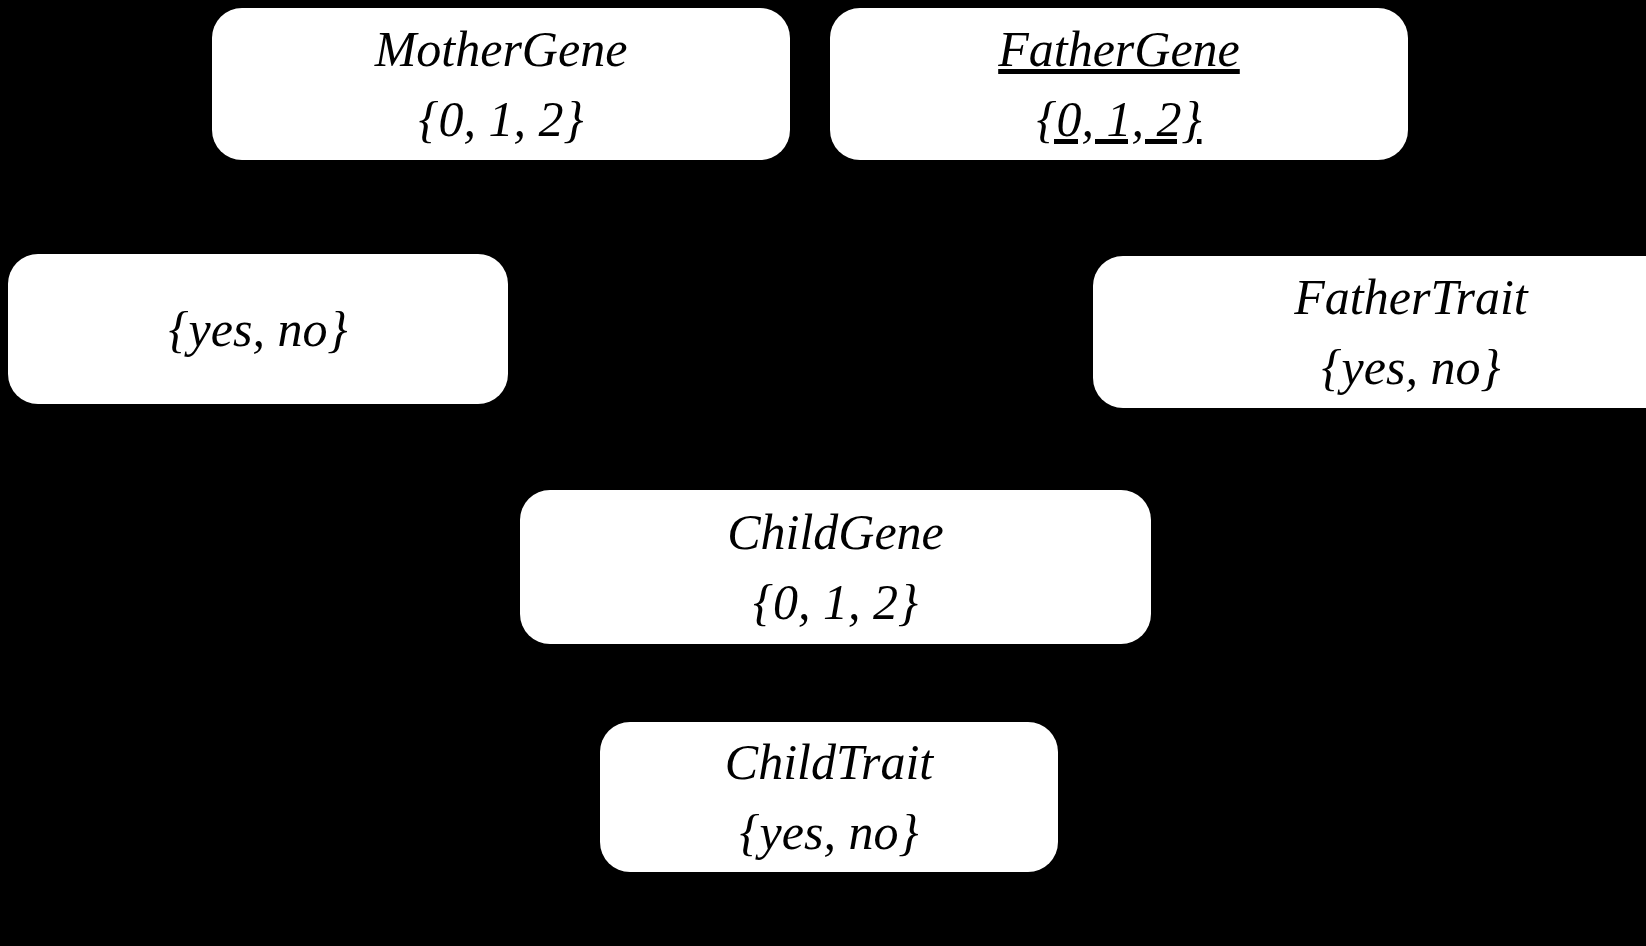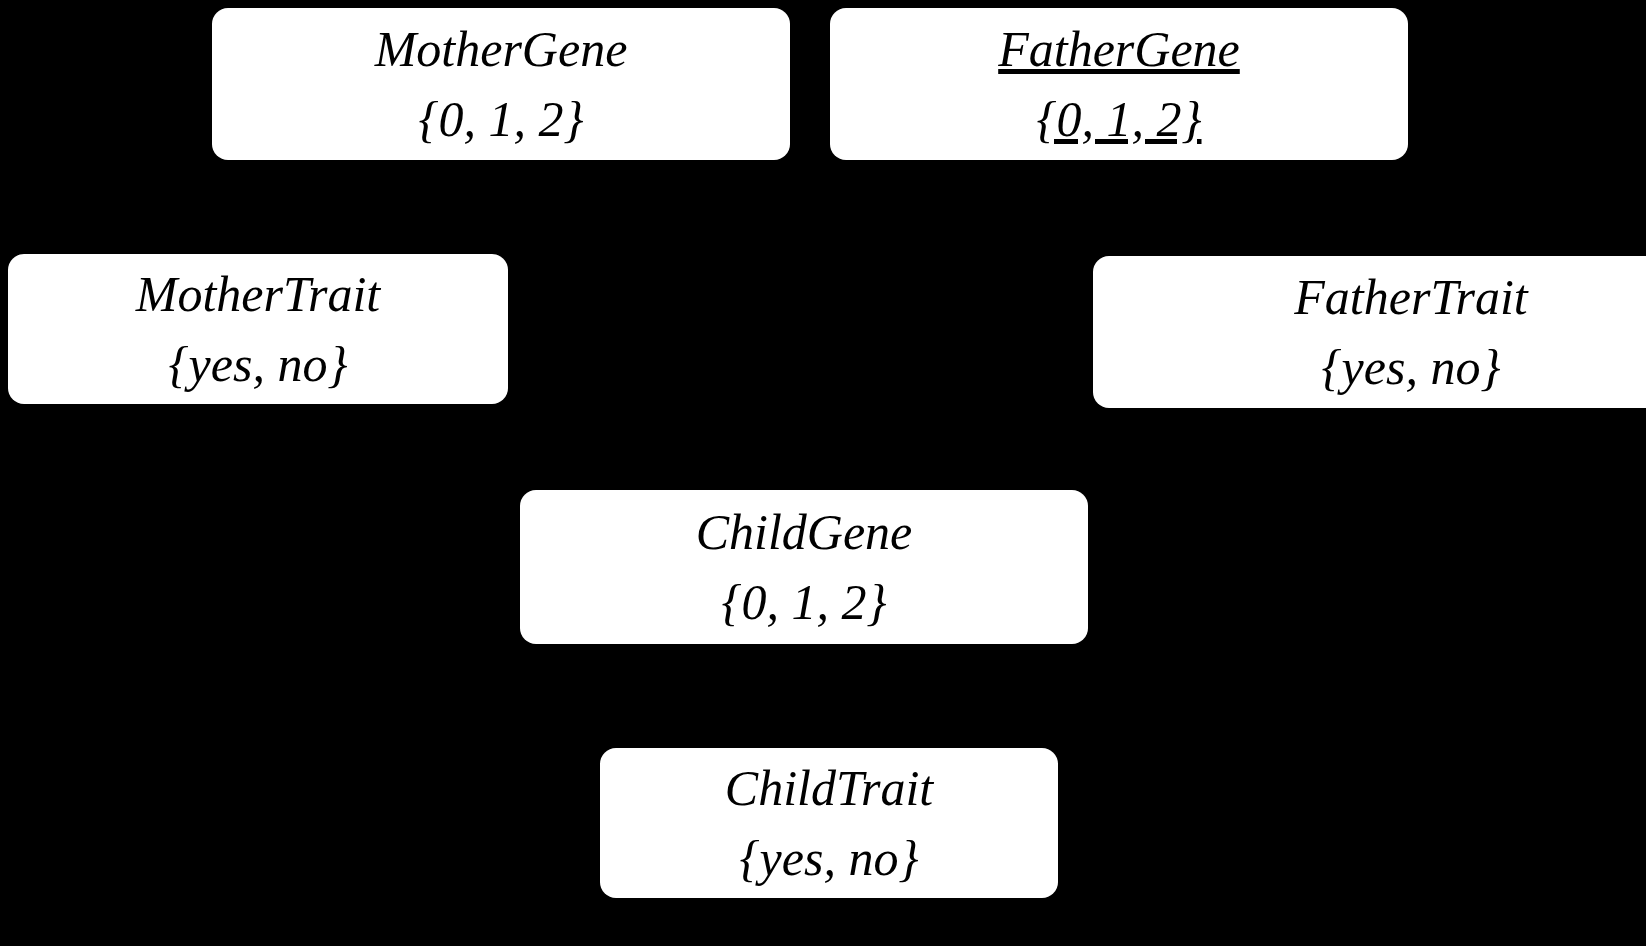--- a/index.html
+++ b/index.html
@@ -11,61 +11,60 @@
     position: relative;
     width: 1646px;
     height: 946px;
     background: #000000;
     overflow: hidden;
     font-family: "Liberation Serif", "DejaVu Serif", serif;
   }
   .node {
     position: absolute;
     background: #ffffff;
-    border-radius: 16px;
+    border-radius: 30px;
     color: #000000;
     display: flex;
     flex-direction: column;
     align-items: center;
     justify-content: center;
     text-align: center;
     font-style: italic;
     font-size: 50px;
     line-height: 70px;
   }
   .node .node-label,
   .node .node-domain {
     display: block;
     white-space: nowrap;
   }
   
   .node-mother-gene  { left: 212px;  top: 8px;   width: 578px; height: 152px; }
   .node-father-gene  { left: 830px;  top: 8px;   width: 578px; height: 152px; text-decoration: underline; }
   .node-mother-trait { left: 8px;    top: 254px; width: 500px; height: 150px; }
   .node-father-trait { left: 1093px; top: 256px; width: 636px; height: 152px; }
-  .node-child-gene   { left: 520px;  top: 490px; width: 568px; height: 154px; }
-  .node-child-trait  { left: 600px;  top: 748px; width: 458px; height: 150px; }
+  .node-child-gene   { left: 520px;  top: 490px; width: 631px; height: 154px; }
+  .node-child-trait  { left: 600px;  top: 722px; width: 458px; height: 150px; }
 </style>
 </head>
 <body>
 
 <div class="canvas">
 
   <div class="node node-mother-gene">
     <span class="node-label">MotherGene</span>
     <span class="node-domain">{0, 1, 2}</span>
   </div>
 
   <div class="node node-father-gene">
     <span class="node-label">FatherGene</span>
     <span class="node-domain">{0, 1, 2}</span>
   </div>
 
   <div class="node node-mother-trait">
-    <span class="node-label">MotherTrait</span>
     <span class="node-domain">{yes, no}</span>
   </div>
 
   <div class="node node-father-trait">
     <span class="node-label">FatherTrait</span>
     <span class="node-domain">{yes, no}</span>
   </div>
 
   <div class="node node-child-gene">
     <span class="node-label">ChildGene</span>

